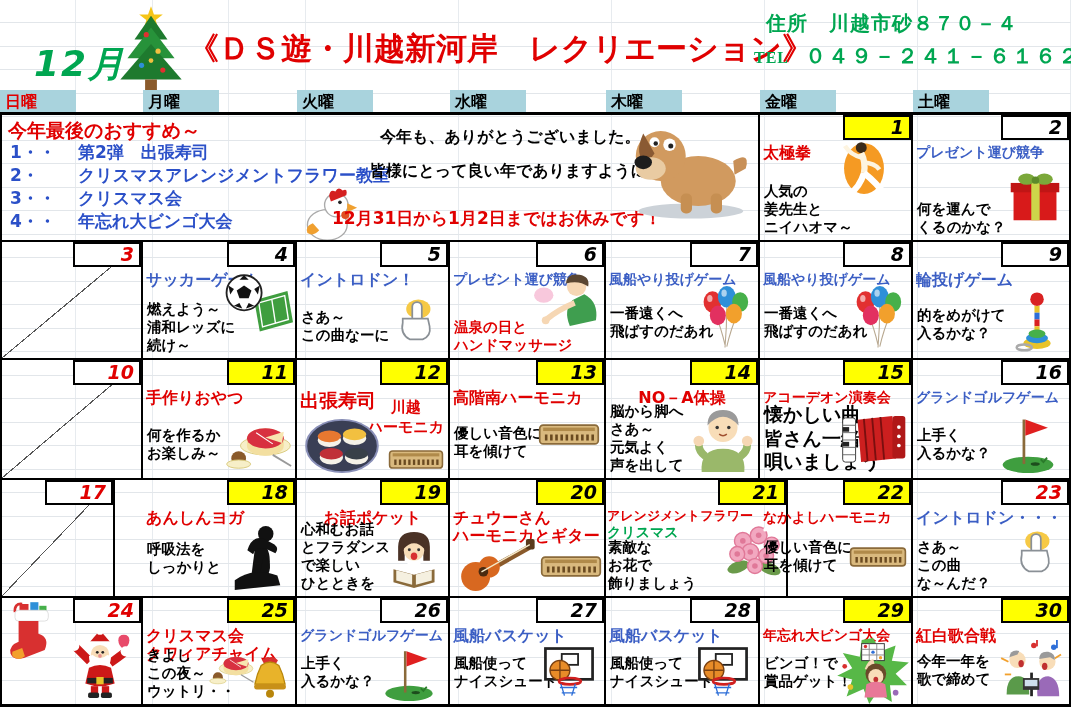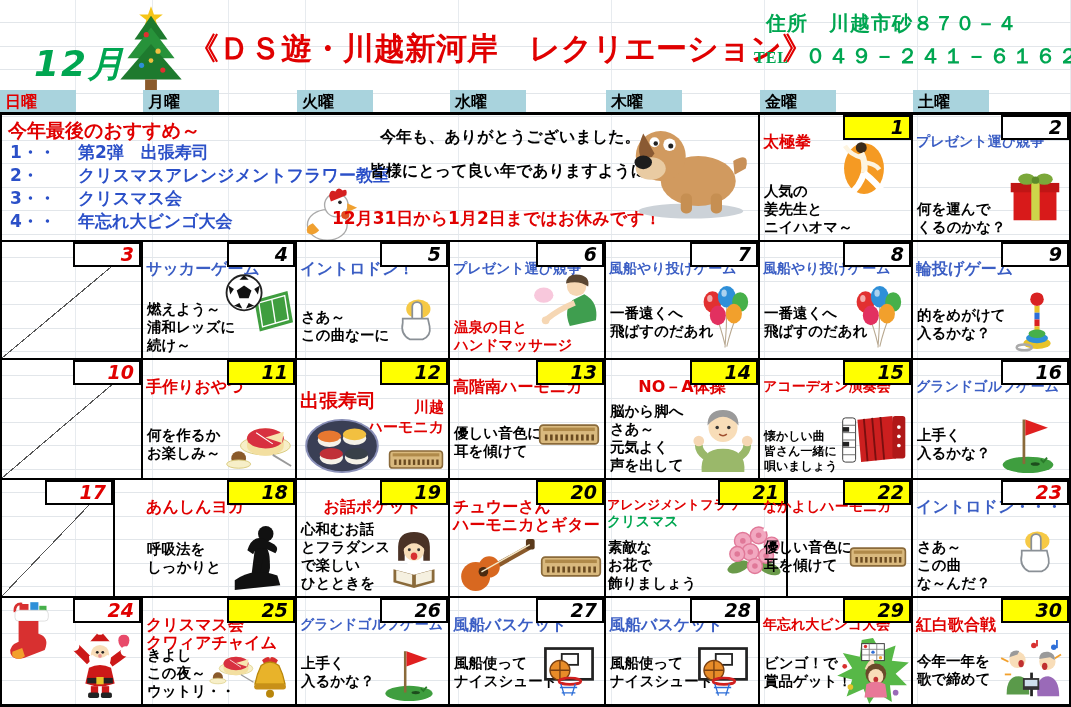--- a/index.html
+++ b/index.html
@@ -26,36 +26,36 @@
   .wrow.last{border-bottom:3px solid #000;}
   .cell{position:absolute;top:0;height:100%;border-right:2px solid #000;box-sizing:border-box;}
   .bl{border-left:2px solid #000;padding-left:28px;}
   .diag{position:absolute;left:0;top:0;right:0;bottom:0;
     background:linear-gradient(to bottom right, transparent 49.7%, #555 49.7%, #555 50.3%, transparent 50.3%);}
   .datebox{position:absolute;top:0;right:0;width:68px;height:25px;border:2px solid #000;
     background:#fff;box-sizing:border-box;text-align:right;}
   .datebox.yellow{background:#ffff00;}
   .datenum{font-size:19px;font-style:italic;line-height:21px;padding-right:5px;color:#000;}
   .datenum.rn{color:#e00000;}
-  .ev-title{margin-top:18px;padding:0 3px;font-size:16px;line-height:1.15;color:#3b5ec4;white-space:nowrap;}
+  .ev-title{margin-top:29px;padding:0 3px;font-size:16px;line-height:1.15;color:#3b5ec4;white-space:nowrap;}
   .ev-title.tred{color:#e00000;}
   .ev-title.tg{color:#00a651;font-size:14px;margin-top:0;}
   .ev-title.sm{font-size:14px;}
   .ev-title.xs{font-size:13px;}
   .t2{margin-top:0;padding:0 3px;font-size:16px;line-height:1.15;color:#e00000;white-space:nowrap;}
   .ev-body{position:absolute;left:4px;bottom:4px;font-size:14.5px;line-height:1.25;color:#000;white-space:nowrap;}
   .ev-body.bred{color:#e00000;}
   .ic{position:absolute;}
   
   .promo-title{left:6px;top:3px;font-size:19px;color:#e00000;}
   .pnum{position:absolute;left:8px;font-size:17px;color:#2b50c8;}
   .ptxt{position:absolute;left:76px;font-size:17px;color:#2b50c8;white-space:nowrap;}
   .msg{position:absolute;font-size:16px;color:#000;white-space:nowrap;}
   .note{position:absolute;left:330px;top:92px;font-size:17px;color:#e00000;white-space:nowrap;}
-  .side{position:absolute;right:4px;top:38px;font-size:15px;color:#e00000;line-height:1.3;text-align:right;}
+  .side{position:absolute;right:4px;top:38px;font-size:15px;color:#e00000;line-height:1.3;text-align:center;}
 </style>
 </head>
 <body>
 
 <svg width="0" height="0" style="position:absolute">
 <defs>
 <symbol id="s-tree" viewBox="0 0 60 78">
  <polygon points="30,2 32.5,9 40,9 34,13.5 36,21 30,16.5 24,21 26,13.5 20,9 27.5,9" fill="#f5c518"></polygon>
  <polygon points="30,10 44,30 16,30" fill="#1e7a2e"></polygon>
  <polygon points="30,20 50,46 10,46" fill="#27923a"></polygon>
@@ -588,21 +588,21 @@
       </div>
       <svg class="ic" style="right:4px;bottom:4px;width:62px;height:68px">
           <use href="#s-oldman"></use>
         </svg>
     </div>
     <div class="cell" style="left:760px;width:153px">
       <div class="datebox yellow">
           <div class="datenum">15</div>
         </div>
       <div class="ev-title tred sm">アコーデオン演奏会</div>
-      <div class="ev-body" style="font-size:12px">
+      <div class="ev-body" style="font-size:19px">
         <div>懐かしい曲</div>
         <div>皆さん一緒に</div>
         <div>唄いましょう</div>
       </div>
       <svg class="ic" style="right:2px;bottom:10px;width:70px;height:56px">
           <use href="#s-accordion"></use>
         </svg>
     </div>
     <div class="cell" style="left:913px;width:158px">
       <div class="datebox">

